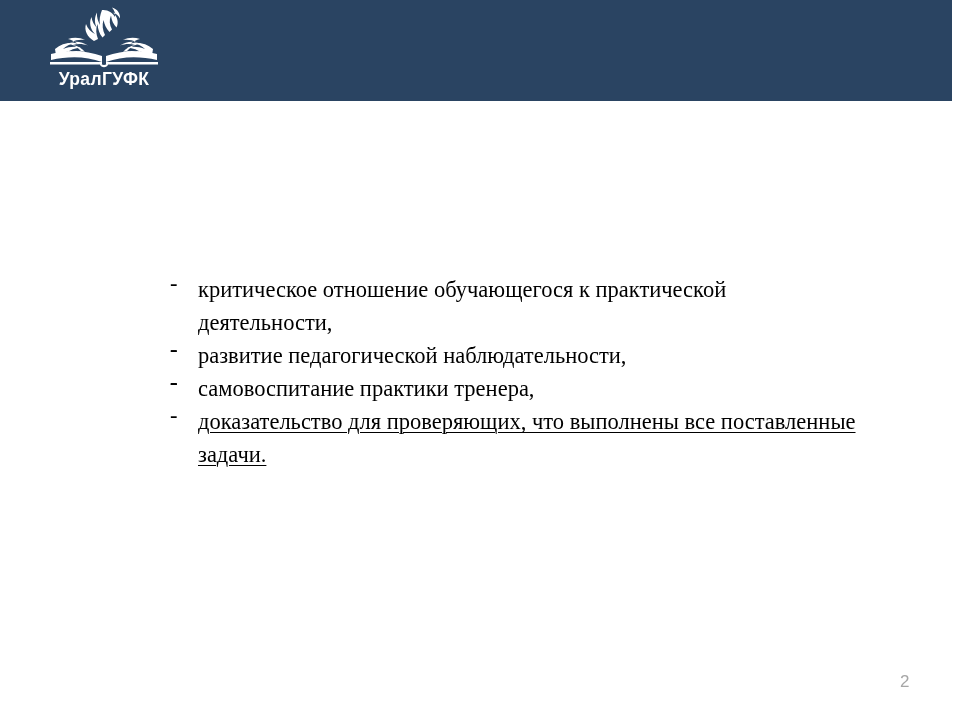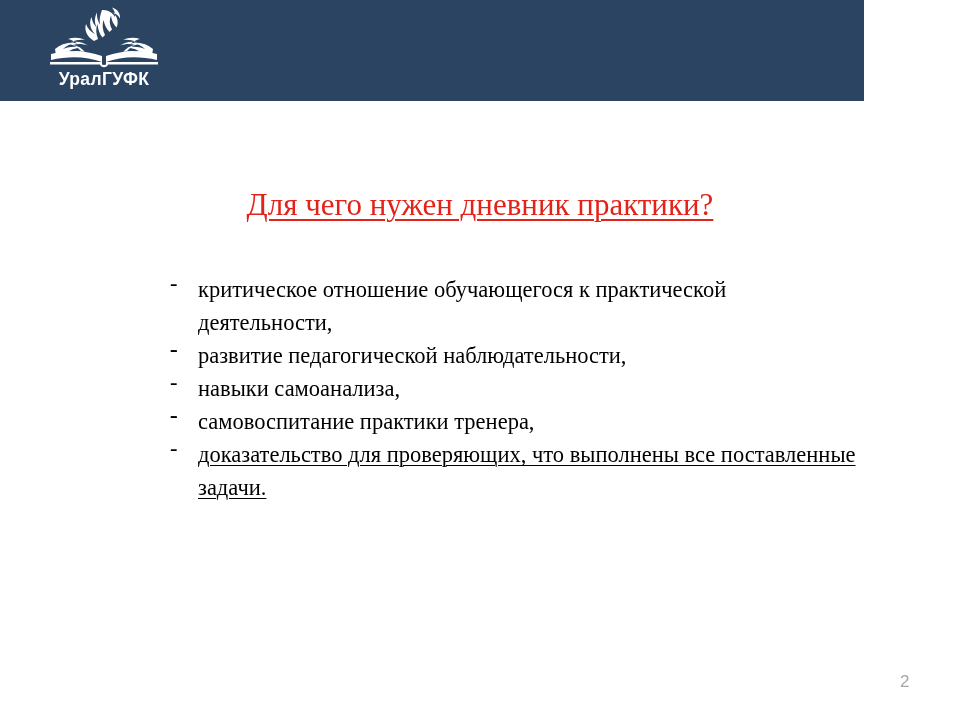--- a/index.html
+++ b/index.html
@@ -18,21 +18,21 @@
     width: 960px;
     height: 720px;
     background: #ffffff;
   }
 
   
   .header-bar {
     position: absolute;
     left: 0;
     top: 0;
-    width: 864px;
+    width: 952px;
     height: 101px;
     background: #2a4462;
   }
   .logo-block {
     position: absolute;
     left: 46px;
     top: 6px;
     width: 116px;
     height: 92px;
   }
@@ -154,38 +154,37 @@
             <rect x="120" y="112" width="104" height="5"></rect>
 
             <path d="M108 112 C110 120 122 120 124 112 L124 117 C122 124 110 124 108 117 Z"></path>
           </g>
         </svg>
       </div>
       <div class="logo-word">УралГУФК</div>
     </div>
   </div>
 
-  <div class="slide-title"><span class="tt">Для чего нужен дневник практики?</span></div>
 
   <div class="bullet-list">
 
     <div class="bullet-item">
       <span class="bullet-marker">-</span><span class="bullet-text">критическое отношение обучающегося к практической деятельности,</span>
     </div>
 
     <div class="bullet-item">
       <span class="bullet-marker">-</span>
     </div>
 
     <div class="bullet-item">
       <span class="bullet-marker">-</span><span class="bullet-text">развитие педагогической наблюдательности,</span>
     </div>
 
     <div class="bullet-item">
-      <span class="bullet-marker">-</span><span class="bullet-text">навыки самоанализа,</span>
+      <span class="bullet-marker">-</span>
     </div>
 
     <div class="bullet-item">
       <span class="bullet-marker">-</span>
     </div>
 
     <div class="bullet-item">
       <span class="bullet-marker">-</span><span class="bullet-text">самовоспитание практики тренера,</span>
     </div>
 

